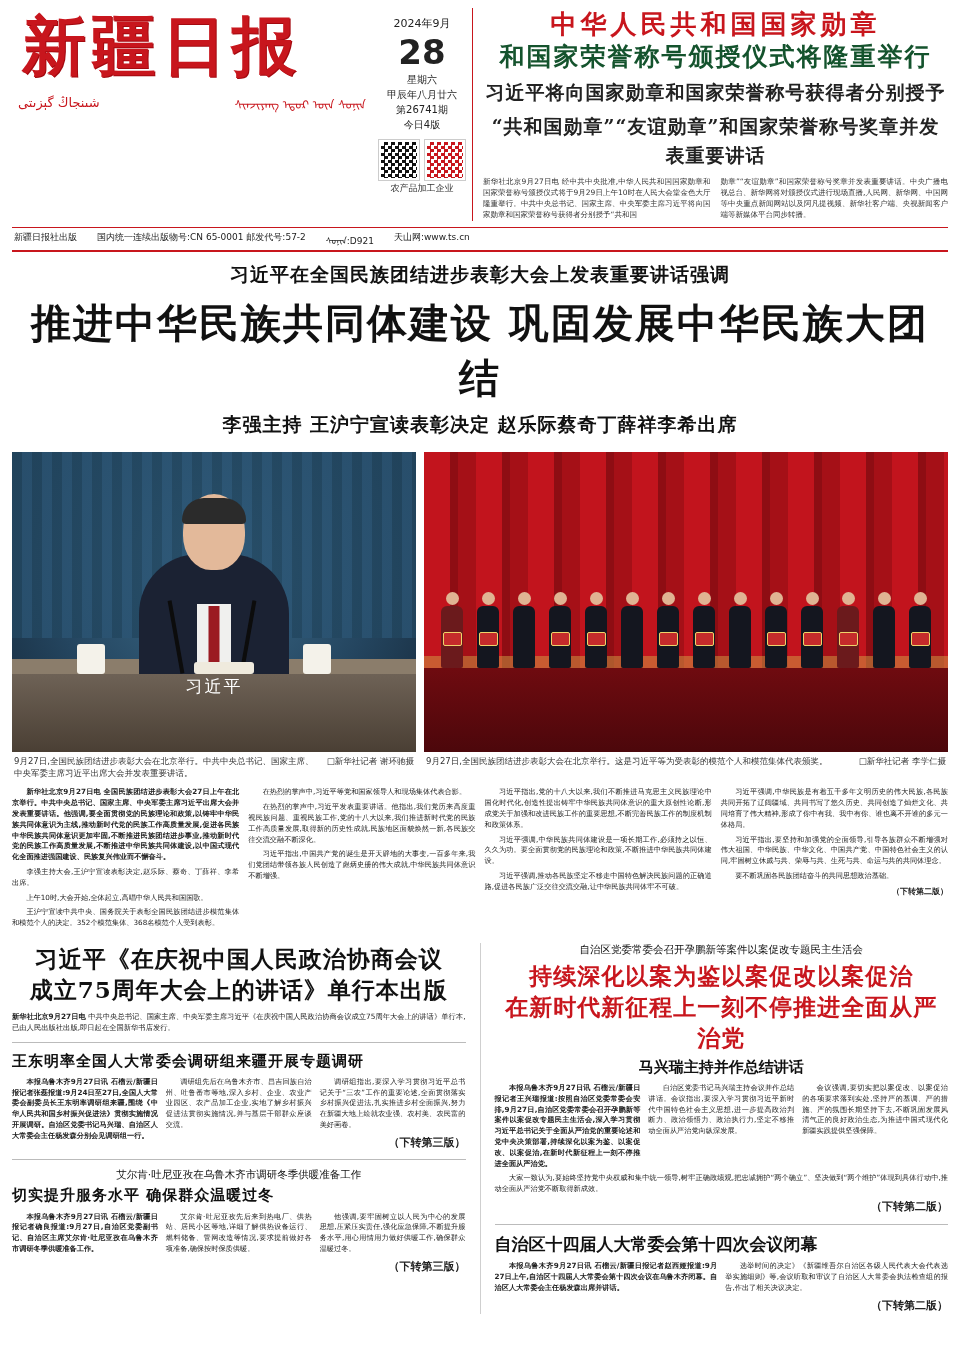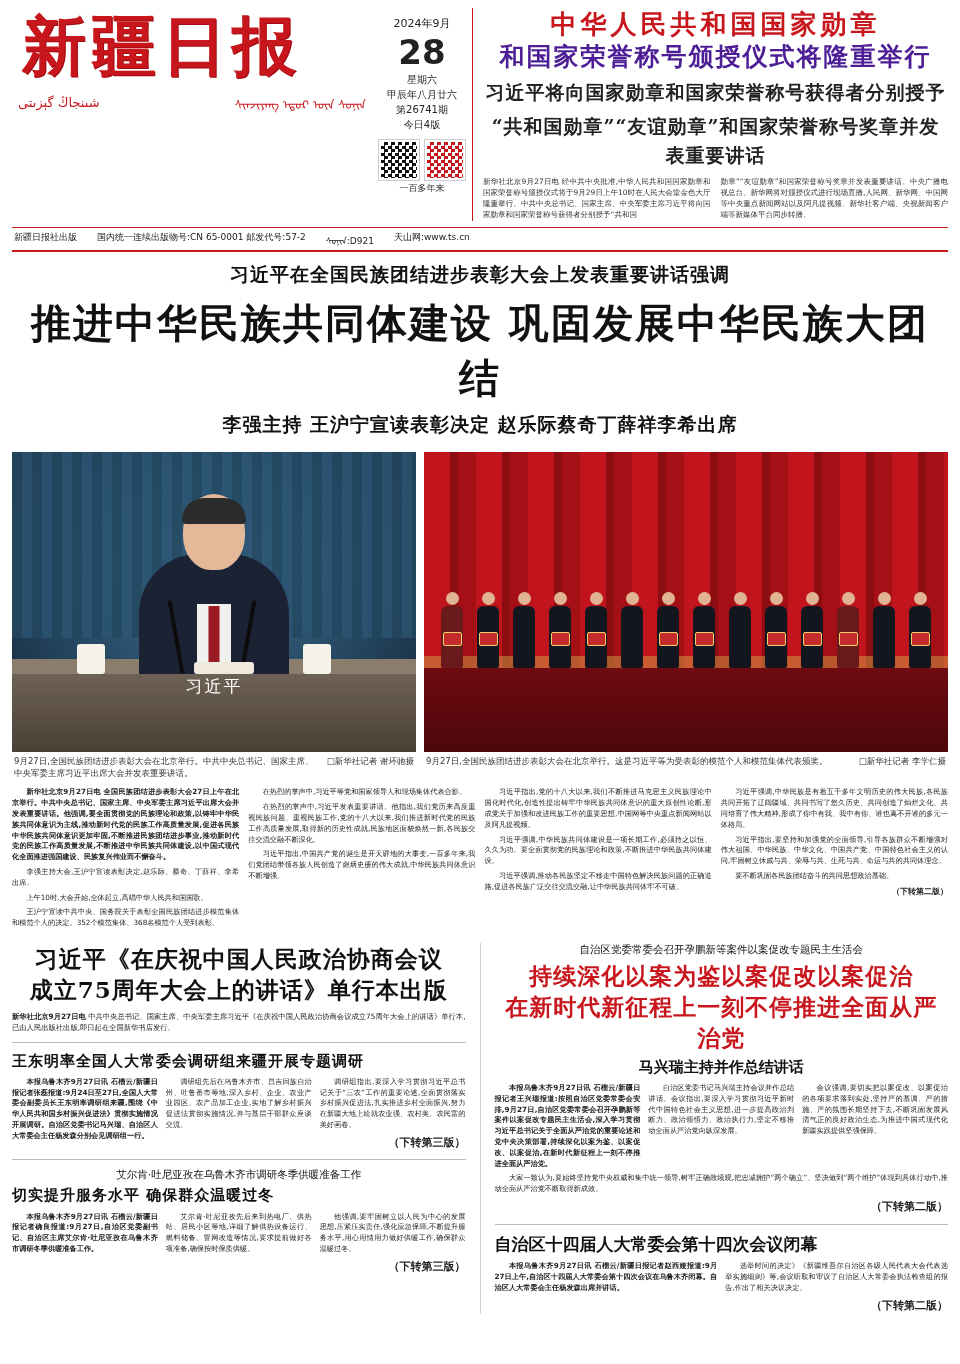--- a/index.html
+++ b/index.html
@@ -19,21 +19,21 @@
   .dateblock .d-day{font-size:34px;font-weight:bold;line-height:1;margin:2px 0 3px;}
   .qr-row{display:flex;justify-content:center;gap:6px;margin-top:8px;}
   .qr{width:36px;height:36px;background:
     repeating-conic-gradient(#111 0% 25%, #fff 0% 50%) 0 0/7px 7px;
     border:2px solid #fff;outline:1px solid #ccc;}
   .qr.red{background:repeating-conic-gradient(#c8161d 0% 25%, #fff 0% 50%) 0 0/7px 7px;}
   .qr-label{text-align:center;font-size:9px;color:#333;margin-top:2px;}
 
   .head-right{flex:1;padding-left:10px;border-left:1px solid #c8161d;}
   .hr-title1{font-family:"DejaVu Serif","Liberation Serif",serif;font-weight:bold;color:#c8161d;font-size:26px;letter-spacing:4px;line-height:1.25;text-align:center;}
-  .hr-title2{font-family:"DejaVu Serif","Liberation Serif",serif;font-weight:bold;color:#4c1d95;font-size:25px;letter-spacing:2px;line-height:1.25;text-align:center;}
+  .hr-title2{font-family:"DejaVu Serif","Liberation Serif",serif;font-weight:bold;color:#14532d;font-size:25px;letter-spacing:2px;line-height:1.25;text-align:center;}
   .hr-sub{font-family:"DejaVu Serif","Liberation Serif",serif;font-weight:bold;color:#222;font-size:19px;line-height:1.5;text-align:center;margin-top:6px;letter-spacing:1px;}
   .hr-cols{display:flex;gap:10px;margin-top:8px;font-size:7.5px;line-height:1.45;color:#333;text-align:justify;}
   .hr-cols > div{flex:1;}
 
   .rule-red{border-top:1px solid #c8161d;margin-top:4px;}
   .infobar{display:flex;gap:20px;font-size:9px;color:#222;padding:3px 2px;border-bottom:2px solid #c8161d;}
 
   
   .lead-block{text-align:center;padding:10px 0 6px;}
   .lead-kicker{font-family:"DejaVu Serif","Liberation Serif",serif;font-weight:bold;font-size:19px;letter-spacing:1px;color:#111;}
@@ -127,21 +127,21 @@
       <div class="d-year">2024年9月</div>
       <div class="d-day">28</div>
       <div>星期六</div>
       <div>甲辰年八月廿六</div>
       <div>第26741期</div>
       <div>今日4版</div>
       <div class="qr-row">
         <div class="qr"></div>
         <div class="qr red"></div>
       </div>
-      <div class="qr-label">一百多年来</div>
+      <div class="qr-label">农产品加工企业</div>
     </div>
 
     <div class="head-right">
       <div class="hr-title1">中华人民共和国国家勋章</div>
       <div class="hr-title2">和国家荣誉称号颁授仪式将隆重举行</div>
       <div class="hr-sub">习近平将向国家勋章和国家荣誉称号获得者分别授予</div>
       <div class="hr-sub">“共和国勋章”“友谊勋章”和国家荣誉称号奖章并发表重要讲话</div>
       <div class="hr-cols">
         <div>新华社北京9月27日电 经中共中央批准,中华人民共和国国家勋章和国家荣誉称号颁授仪式将于9月29日上午10时在人民大会堂金色大厅隆重举行。中共中央总书记、国家主席、中央军委主席习近平将向国家勋章和国家荣誉称号获得者分别授予“共和国</div>
         <div>勋章”“友谊勋章”和国家荣誉称号奖章并发表重要讲话。中央广播电视总台、新华网将对颁授仪式进行现场直播,人民网、新华网、中国网等中央重点新闻网站以及阿凡提视频、新华社客户端、央视新闻客户端等新媒体平台同步转播。</div>
@@ -276,21 +276,21 @@
       <p>李强主持大会,王沪宁宣读表彰决定,赵乐际、蔡奇、丁薛祥、李希出席。</p>
       <p>上午10时,大会开始,全体起立,高唱中华人民共和国国歌。</p>
       <p>王沪宁宣读中共中央、国务院关于表彰全国民族团结进步模范集体和模范个人的决定。352个模范集体、368名模范个人受到表彰。</p>
     </div>
     <div class="bcol">
       <p>在热烈的掌声中,习近平等党和国家领导人和现场集体代表合影。</p>
       <p>在热烈的掌声中,习近平发表重要讲话。他指出,我们党历来高度重视民族问题、重视民族工作,党的十八大以来,我们推进新时代党的民族工作高质量发展,取得新的历史性成就,民族地区面貌焕然一新,各民族交往交流交融不断深化。</p>
       <p>习近平指出,中国共产党的诞生是开天辟地的大事变,一百多年来,我们党团结带领各族人民创造了彪炳史册的伟大成就,中华民族共同体意识不断增强。</p>
     </div>
     <div class="bcol">
-      <p>习近平指出,党的十八大以来,我们不断推进马克思主义民族理论中国化时代化,创造性提出铸牢中华民族共同体意识的重大原创性论断,形成党关于加强和改进民族工作的重要思想,中国网等中央重点新闻网站以及阿凡提视频。</p>
+      <p>习近平指出,党的十八大以来,我们不断推进马克思主义民族理论中国化时代化,创造性提出铸牢中华民族共同体意识的重大原创性论断,形成党关于加强和改进民族工作的重要思想,不断完善民族工作的制度机制和政策体系。</p>
       <p>习近平强调,中华民族共同体建设是一项长期工作,必须持之以恒、久久为功。要全面贯彻党的民族理论和政策,不断推进中华民族共同体建设。</p>
       <p>习近平强调,推动各民族坚定不移走中国特色解决民族问题的正确道路,促进各民族广泛交往交流交融,让中华民族共同体牢不可破。</p>
     </div>
     <div class="bcol">
       <p>习近平强调,中华民族是有着五千多年文明历史的伟大民族,各民族共同开拓了辽阔疆域、共同书写了悠久历史、共同创造了灿烂文化、共同培育了伟大精神,形成了你中有我、我中有你、谁也离不开谁的多元一体格局。</p>
       <p>习近平指出,要坚持和加强党的全面领导,引导各族群众不断增强对伟大祖国、中华民族、中华文化、中国共产党、中国特色社会主义的认同,牢固树立休戚与共、荣辱与共、生死与共、命运与共的共同体理念。</p>
       <p>要不断巩固各民族团结奋斗的共同思想政治基础。</p>
       <div class="jump">（下转第二版）</div>
     </div>
   </div>

